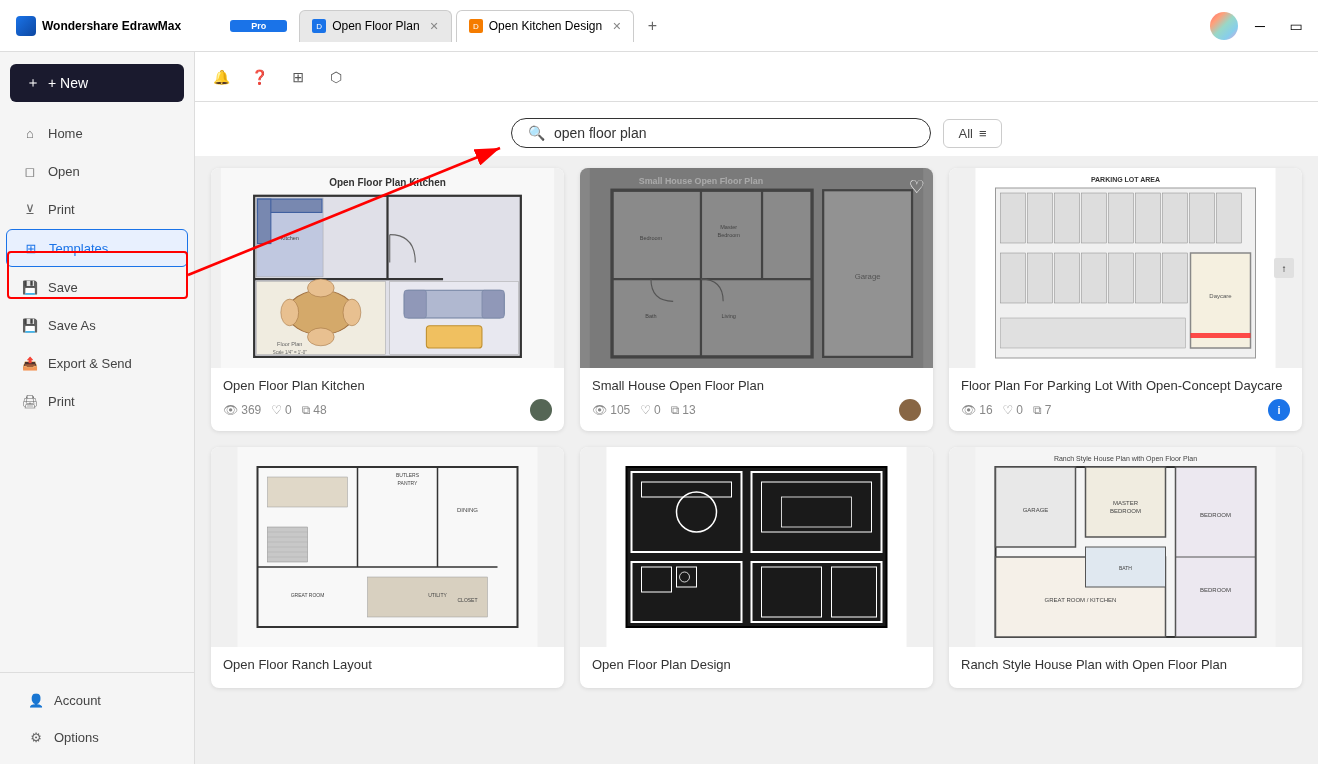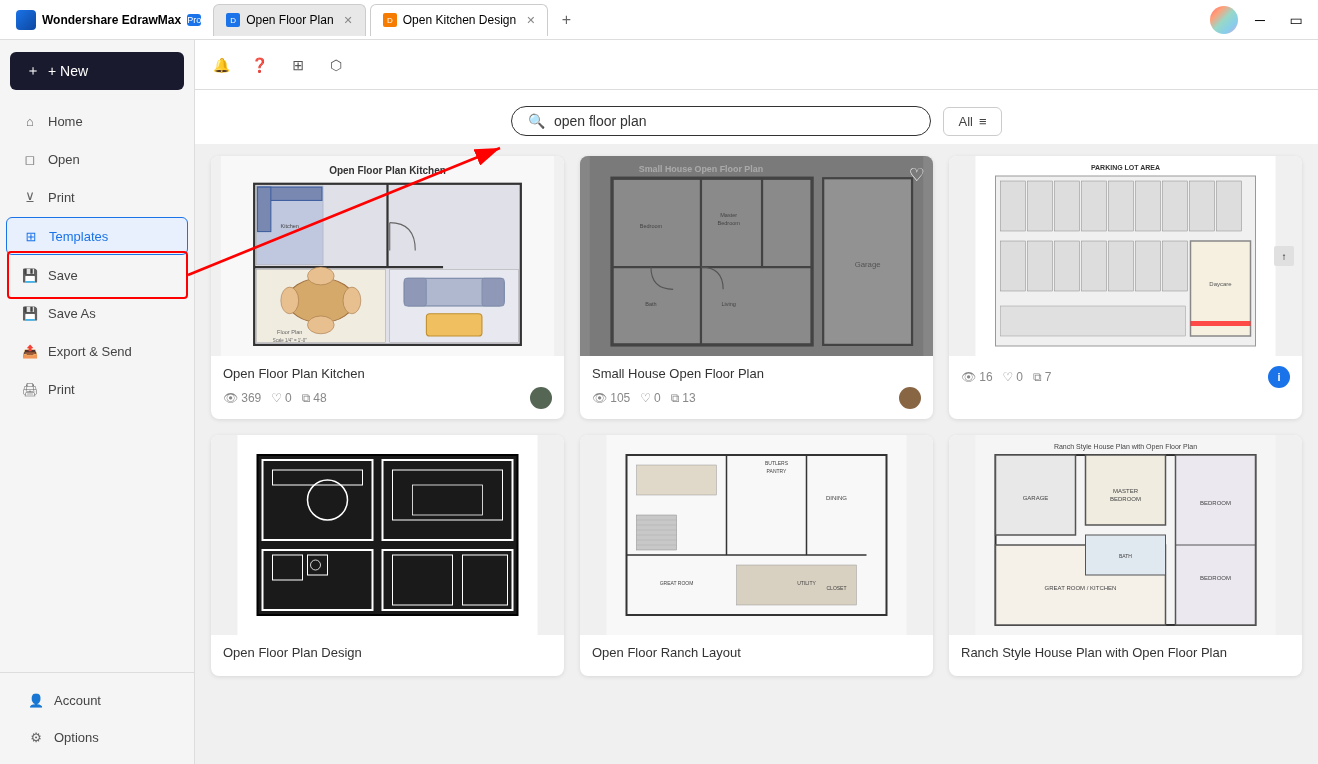--- a/index.html
+++ b/index.html
@@ -1,20 +1,20 @@
 <!DOCTYPE html>
 <html><head>
   <meta charset="utf-8">
   <style>
     * { box-sizing: border-box; margin: 0; padding: 0; }
     body { font-family: 'Segoe UI', Arial, sans-serif; background: #f0f0f0; width: 1318px; height: 764px; overflow: hidden; display: flex; flex-direction: column; }
 
     
     .title-bar {
-      height: 40px;
+      height: 52px;
       background: #fff;
       display: flex;
       align-items: center;
       border-bottom: 1px solid #ddd;
       padding: 0 8px;
       gap: 4px;
       flex-shrink: 0;
     }
     .tab {
       display: flex;
@@ -57,23 +57,24 @@
       align-items: center;
       gap: 6px;
       padding: 4px 8px;
       font-size: 12px;
       font-weight: 600;
     }
     .pro-badge {
       background: #1a73e8;
       color: white;
       font-size: 9px;
-      padding: 1px 0;
+      padding: 1px 21px;
       border-radius: 3px;
-      font-weight: 400;
+      font-weight: 700;
+      margin-left: 43px;
     }
     .tab-add {
       width: 28px;
       height: 28px;
       display: flex;
       align-items: center;
       justify-content: center;
       border-radius: 50%;
       cursor: pointer;
       font-size: 16px;
@@ -609,65 +610,36 @@
 
             <rect x="100" y="150" width="100" height="10" fill="#e8e020" stroke="none" opacity="0.7"></rect>
             <rect x="215" y="165" width="60" height="5" fill="#ff2020" stroke="none" opacity="0.8"></rect>
 
             <rect x="25" y="150" width="185" height="30" fill="#e0e0e0" stroke="#999" stroke-width="0.5"></rect>
           </svg>
 
           <div class="scroll-top">↑</div>
         </div>
         <div class="card-info">
+          <div class="card-title">Floor Plan For Parking Lot With Open-Concept Daycare</div>
           <div class="card-stats">
             <div class="card-stat">
               <span>👁</span>
               <span>16</span>
             </div>
             <div class="card-stat">
               <span>♡</span>
               <span>0</span>
             </div>
             <div class="card-stat">
               <span>⧉</span>
               <span>7</span>
             </div>
             <div class="card-badge">i</div>
           </div>
-        </div>
-      </div>
-
-      <div class="template-card">
-        <div class="card-img">
-          <svg viewBox="0 0 300 200" class="fp-svg">
-            <rect width="300" height="200" fill="#fff"></rect>
-
-            <rect x="20" y="20" width="260" height="160" fill="#1a1a1a" stroke="#000" stroke-width="2"></rect>
-
-            <rect x="25" y="25" width="110" height="80" fill="none" stroke="#fff" stroke-width="2"></rect>
-            <rect x="145" y="25" width="130" height="80" fill="none" stroke="#fff" stroke-width="2"></rect>
-            <rect x="25" y="115" width="110" height="60" fill="none" stroke="#fff" stroke-width="2"></rect>
-            <rect x="145" y="115" width="130" height="60" fill="none" stroke="#fff" stroke-width="2"></rect>
-
-            <circle cx="90" cy="65" r="20" fill="none" stroke="#fff" stroke-width="1.5"></circle>
-            <rect x="35" y="35" width="90" height="15" fill="none" stroke="#fff" stroke-width="1"></rect>
-            <rect x="155" y="35" width="110" height="50" fill="none" stroke="#fff" stroke-width="1"></rect>
-            <rect x="175" y="50" width="70" height="30" fill="none" stroke="#fff" stroke-width="0.8"></rect>
-
-            <rect x="35" y="120" width="30" height="25" fill="none" stroke="#fff" stroke-width="1"></rect>
-            <rect x="70" y="120" width="20" height="20" fill="none" stroke="#fff" stroke-width="1"></rect>
-            <circle cx="78" cy="130" r="5" fill="none" stroke="#fff" stroke-width="0.8"></circle>
-
-            <rect x="155" y="120" width="60" height="50" fill="none" stroke="#fff" stroke-width="1"></rect>
-            <rect x="225" y="120" width="45" height="50" fill="none" stroke="#fff" stroke-width="1"></rect>
-          </svg>
-        </div>
-        <div class="card-info">
-          <div class="card-title">Open Floor Plan Design</div>
         </div>
       </div>
 
       <div class="template-card">
         <div class="card-img">
           <svg viewBox="0 0 300 200" class="fp-svg">
             <rect width="300" height="200" fill="#f8f8f8"></rect>
 
             <rect x="20" y="20" width="260" height="160" fill="none" stroke="#333" stroke-width="2"></rect>
 
@@ -700,20 +672,50 @@
           </svg>
         </div>
         <div class="card-info">
           <div class="card-title">Open Floor Ranch Layout</div>
         </div>
       </div>
 
       <div class="template-card">
         <div class="card-img">
           <svg viewBox="0 0 300 200" class="fp-svg">
+            <rect width="300" height="200" fill="#fff"></rect>
+
+            <rect x="20" y="20" width="260" height="160" fill="#1a1a1a" stroke="#000" stroke-width="2"></rect>
+
+            <rect x="25" y="25" width="110" height="80" fill="none" stroke="#fff" stroke-width="2"></rect>
+            <rect x="145" y="25" width="130" height="80" fill="none" stroke="#fff" stroke-width="2"></rect>
+            <rect x="25" y="115" width="110" height="60" fill="none" stroke="#fff" stroke-width="2"></rect>
+            <rect x="145" y="115" width="130" height="60" fill="none" stroke="#fff" stroke-width="2"></rect>
+
+            <circle cx="90" cy="65" r="20" fill="none" stroke="#fff" stroke-width="1.5"></circle>
+            <rect x="35" y="35" width="90" height="15" fill="none" stroke="#fff" stroke-width="1"></rect>
+            <rect x="155" y="35" width="110" height="50" fill="none" stroke="#fff" stroke-width="1"></rect>
+            <rect x="175" y="50" width="70" height="30" fill="none" stroke="#fff" stroke-width="0.8"></rect>
+
+            <rect x="35" y="120" width="30" height="25" fill="none" stroke="#fff" stroke-width="1"></rect>
+            <rect x="70" y="120" width="20" height="20" fill="none" stroke="#fff" stroke-width="1"></rect>
+            <circle cx="78" cy="130" r="5" fill="none" stroke="#fff" stroke-width="0.8"></circle>
+
+            <rect x="155" y="120" width="60" height="50" fill="none" stroke="#fff" stroke-width="1"></rect>
+            <rect x="225" y="120" width="45" height="50" fill="none" stroke="#fff" stroke-width="1"></rect>
+          </svg>
+        </div>
+        <div class="card-info">
+          <div class="card-title">Open Floor Plan Design</div>
+        </div>
+      </div>
+
+      <div class="template-card">
+        <div class="card-img">
+          <svg viewBox="0 0 300 200" class="fp-svg">
             <rect width="300" height="200" fill="#f5f5f5"></rect>
             <text x="150" y="14" text-anchor="middle" font-size="7" fill="#444" font-family="Arial">Ranch Style House Plan with Open Floor Plan</text>
 
             <rect x="20" y="20" width="260" height="170" fill="none" stroke="#333" stroke-width="2"></rect>
 
             <rect x="20" y="20" width="80" height="80" fill="#e8e8e8" stroke="#555" stroke-width="1.5"></rect>
             <text x="60" y="65" text-anchor="middle" font-size="6" fill="#444" font-family="Arial">GARAGE</text>
 
             <rect x="110" y="20" width="80" height="70" fill="#f0ece0" stroke="#555" stroke-width="1.5"></rect>
             <text x="150" y="58" text-anchor="middle" font-size="6" fill="#444" font-family="Arial">MASTER</text>

